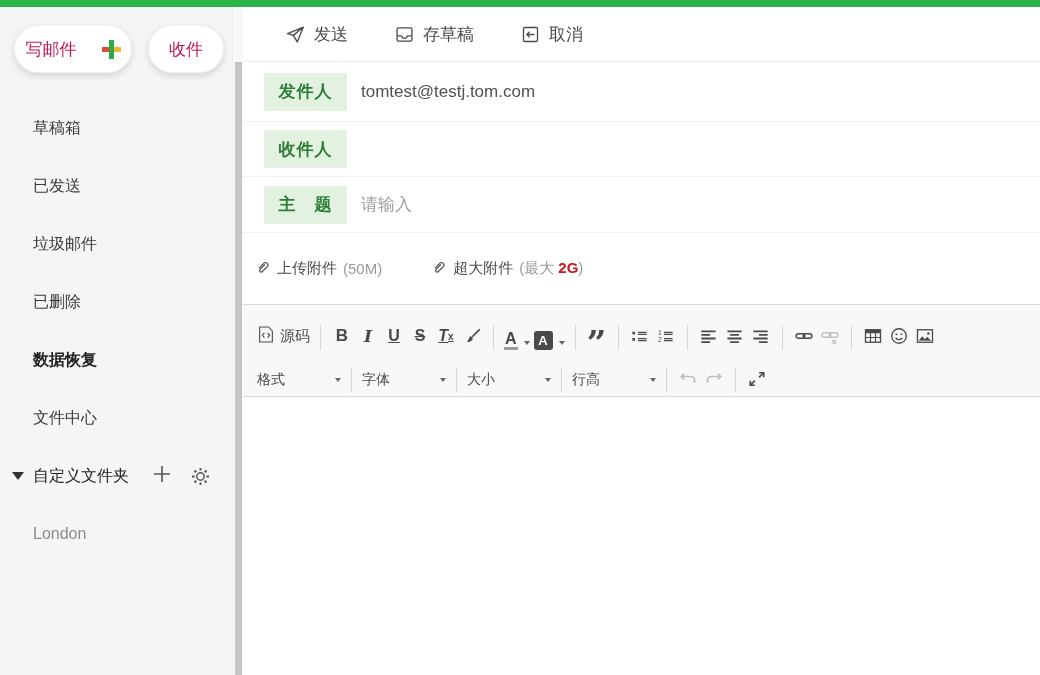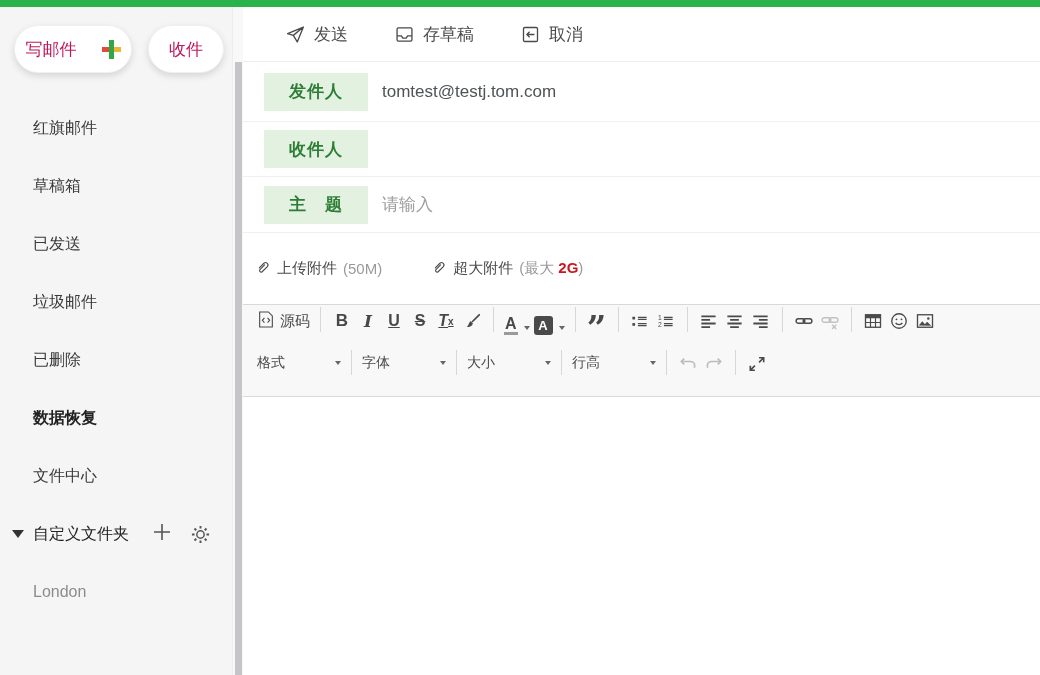--- a/index.html
+++ b/index.html
@@ -42,36 +42,36 @@
   
   .main { flex:1; display:flex; flex-direction:column; background:#fff; min-width:0;border-radius:14px; }
 
   .actionbar { height:55px; flex-shrink:0; display:flex; align-items:center;
     padding-left:42px; gap:46px; border-bottom:1px solid #ececec; }
   .action-btn { display:flex; align-items:center; gap:8px; font-size:17px; color:#4a4a4a; cursor:pointer; }
   .action-btn svg { display:block; }
 
   .field-row { display:flex; align-items:center; padding-left:21px; border-bottom:1px solid #f0f0f0; flex-shrink:0; }
   .row-from { height:60px; } .row-to { height:55px; } .row-subject { height:56px; }
-  .field-label { width:104px; height:38px; background:#e3f2e0; color:#2e7d36; font-weight:bold;
+  .field-label { width:83px; height:38px; background:#e3f2e0; color:#2e7d36; font-weight:bold;
     font-size:17px; display:flex; align-items:center; justify-content:center; flex-shrink:0; letter-spacing:1px; }
   .field-value { margin-left:14px; font-size:17px; color:#4f5355; }
   .field-input { margin-left:14px; flex:1; border:none; outline:none; font-size:17px; color:#4f5355;
     background:transparent; font-family:inherit; }
   .field-input::placeholder { color:#9d9d9d; }
 
   .attach-row { height:71px; flex-shrink:0; display:flex; align-items:center; padding-left:11px; gap:48px; }
   .attach-item { display:flex; align-items:center; gap:6px; font-size:15px; color:#4a4a4a; cursor:pointer; }
   .attach-item .limit { color:#9a9a9a; }
   .attach-item .max-red { color:#c9151e; font-weight:bold; }
 
   
   .editor-toolbar { background:#f7f8f7; border-top:1px solid #d9d9d9; border-bottom:1px solid #d9d9d9;
     padding:2px 10px 3px 12px; flex-shrink:0; }
-  .tb-row { display:flex; align-items:flex-start; height:43px; }
+  .tb-row { display:flex; align-items:flex-end; height:43px; }
   .tb-btn { min-width:26px; height:28px; display:flex; align-items:center; justify-content:center;
     color:#484848; cursor:pointer; border-radius:2px; padding:0 2px; }
   .tb-btn.disabled { color:#bcbcbc; cursor:default; }
   .tb-sep { width:1px; height:25px; background:#d7d7d7; margin:0 8px; flex-shrink:0; }
   .glyph-b { font-weight:bold; font-size:17px; }
   .glyph-i { font-style:italic; font-family:"DejaVu Serif",serif; font-size:17px; font-weight:bold; }
   .glyph-u { font-size:16px; font-weight:bold; text-decoration:underline; }
   .glyph-s { font-size:16px; font-weight:bold; text-decoration:line-through; }
   .glyph-tx { font-size:16px; font-weight:bold; font-style:italic; text-decoration:underline; }
   .glyph-tx sub { font-size:10px; font-style:normal; }
@@ -108,23 +108,20 @@
             <span class="arm-v"></span>
         </span>
       </div>
       <div class="pill receive">
         <span>收件</span>
       </div>
     </div>
 
     <div class="menu">
       <div class="menu-item">
-        <span>红旗邮件</span>
-      </div>
-      <div class="menu-item">
         <span>草稿箱</span>
       </div>
       <div class="menu-item">
         <span>已发送</span>
       </div>
       <div class="menu-item">
         <span>垃圾邮件</span>
       </div>
       <div class="menu-item">
         <span>已删除</span>

